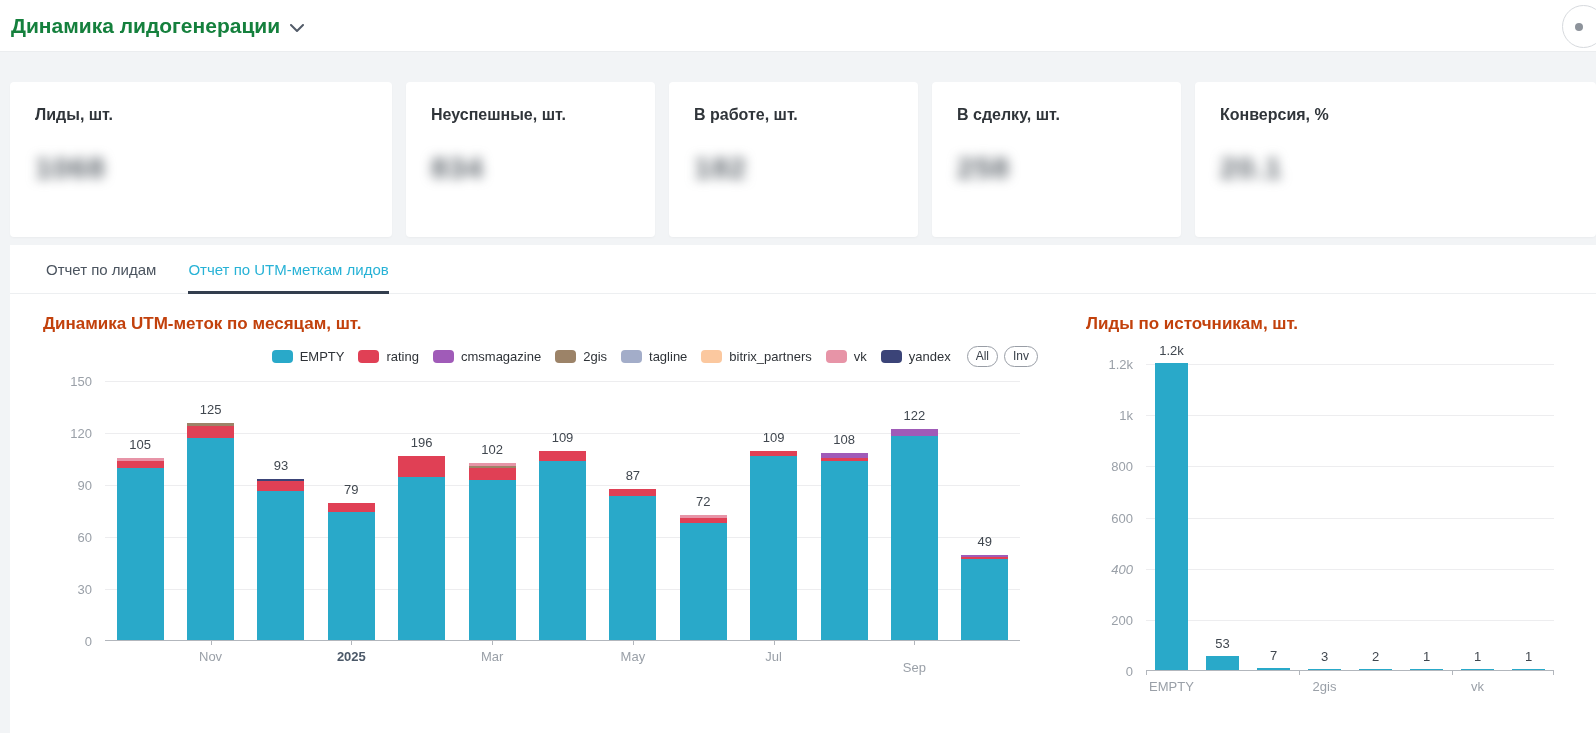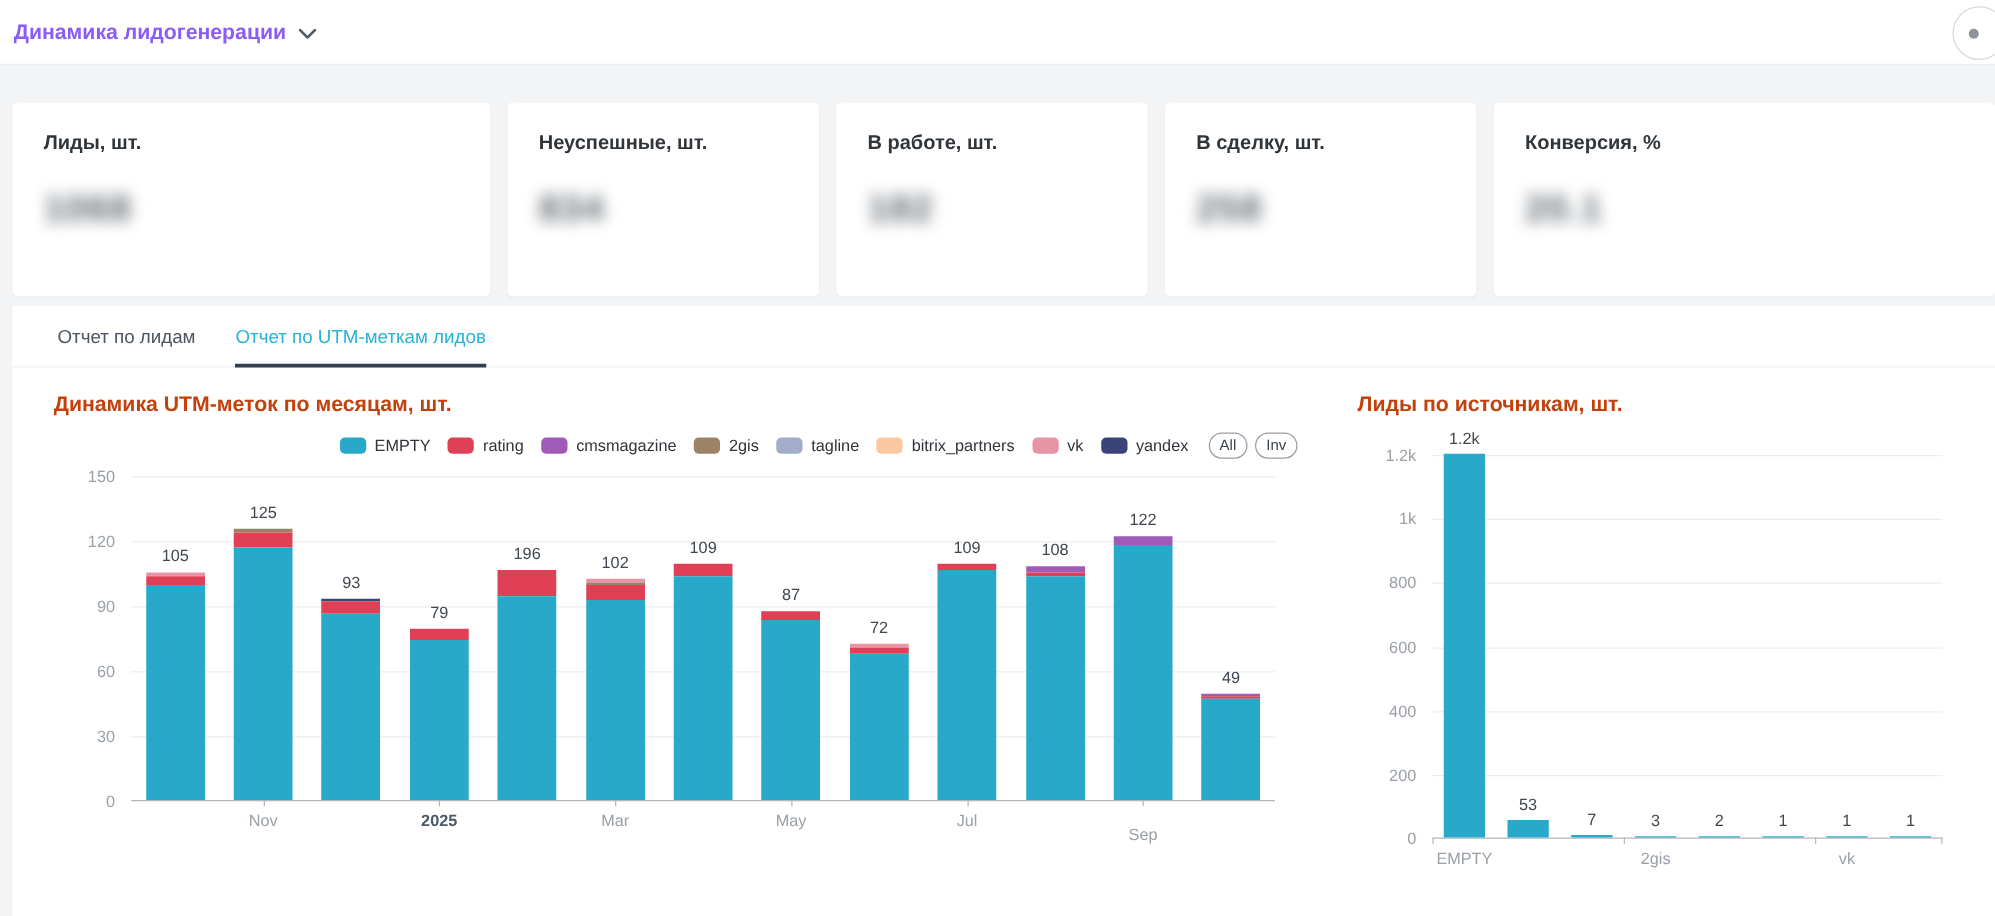--- a/index.html
+++ b/index.html
@@ -5,21 +5,21 @@
   * { box-sizing: border-box; }
   html,body { margin:0; padding:0; }
   body {
     width:1596px; height:733px; overflow:hidden; position:relative;
     background:#f2f4f6;
     font-family:"Liberation Sans", sans-serif;
   }
   
   .header { background:#fff; height:52px; display:flex; align-items:center;
             padding-left:11px; border-bottom:1px solid #ebedef; position:relative; }
-  .title { font-size:17px; font-weight:700; color:#8b5cf6; }
+  .title { font-size:21px; font-weight:700; color:#15803d; }
   .chevron { margin-left:10px; margin-top:5px; cursor:pointer; }
   .hbuttons { position:absolute; right:52px; top:7px; display:flex; gap:15px; }
   .btn { height:38px; border:none; border-radius:19px; background:#41c5f0; color:#fff;
          font-family:"Liberation Sans",sans-serif; font-size:12px; font-weight:700;
          letter-spacing:.4px; padding:0 25px; cursor:pointer; }
   .more { position:absolute; right:-9px; top:5px; width:43px; height:43px; border-radius:50%;
           background:#fff; border:1px solid #d7dade; display:flex; align-items:center; cursor:pointer; }
   .more-dot { width:8px; height:8px; border-radius:4px; background:#8d939b; margin-left:12px; }
   
   .cards { display:flex; gap:14px; margin:30px 0 0 10px; }
@@ -248,21 +248,21 @@
         </div>
     </div>
 
     <div class="chart-right">
       <div class="chart-title">Лиды по источникам, шт.</div>
       <div class="plot" id="plot-right">
           <div class="ylab" style="top: 307px;">0</div>
           <div class="gridline" style="top: 255.833px;"></div>
           <div class="ylab" style="top: 255.833px;">200</div>
           <div class="gridline" style="top: 204.667px;"></div>
-          <div class="ylab" style="top: 204.667px;">400</div>
+          <div class="ylab" style="top: 204.667px; font-style: italic;">400</div>
           <div class="gridline" style="top: 153.5px;"></div>
           <div class="ylab" style="top: 153.5px;">600</div>
           <div class="gridline" style="top: 102.333px;"></div>
           <div class="ylab" style="top: 102.333px;">800</div>
           <div class="gridline" style="top: 51.1667px;"></div>
           <div class="ylab" style="top: 51.1667px;">1k</div>
           <div class="gridline" style="top: 0px;"></div>
           <div class="ylab" style="top: 0px;">1.2k</div>
           <div class="xlab" style="left: 25.5px;">EMPTY</div>
           <div class="xlab" style="left: 178.5px;">2gis</div>

